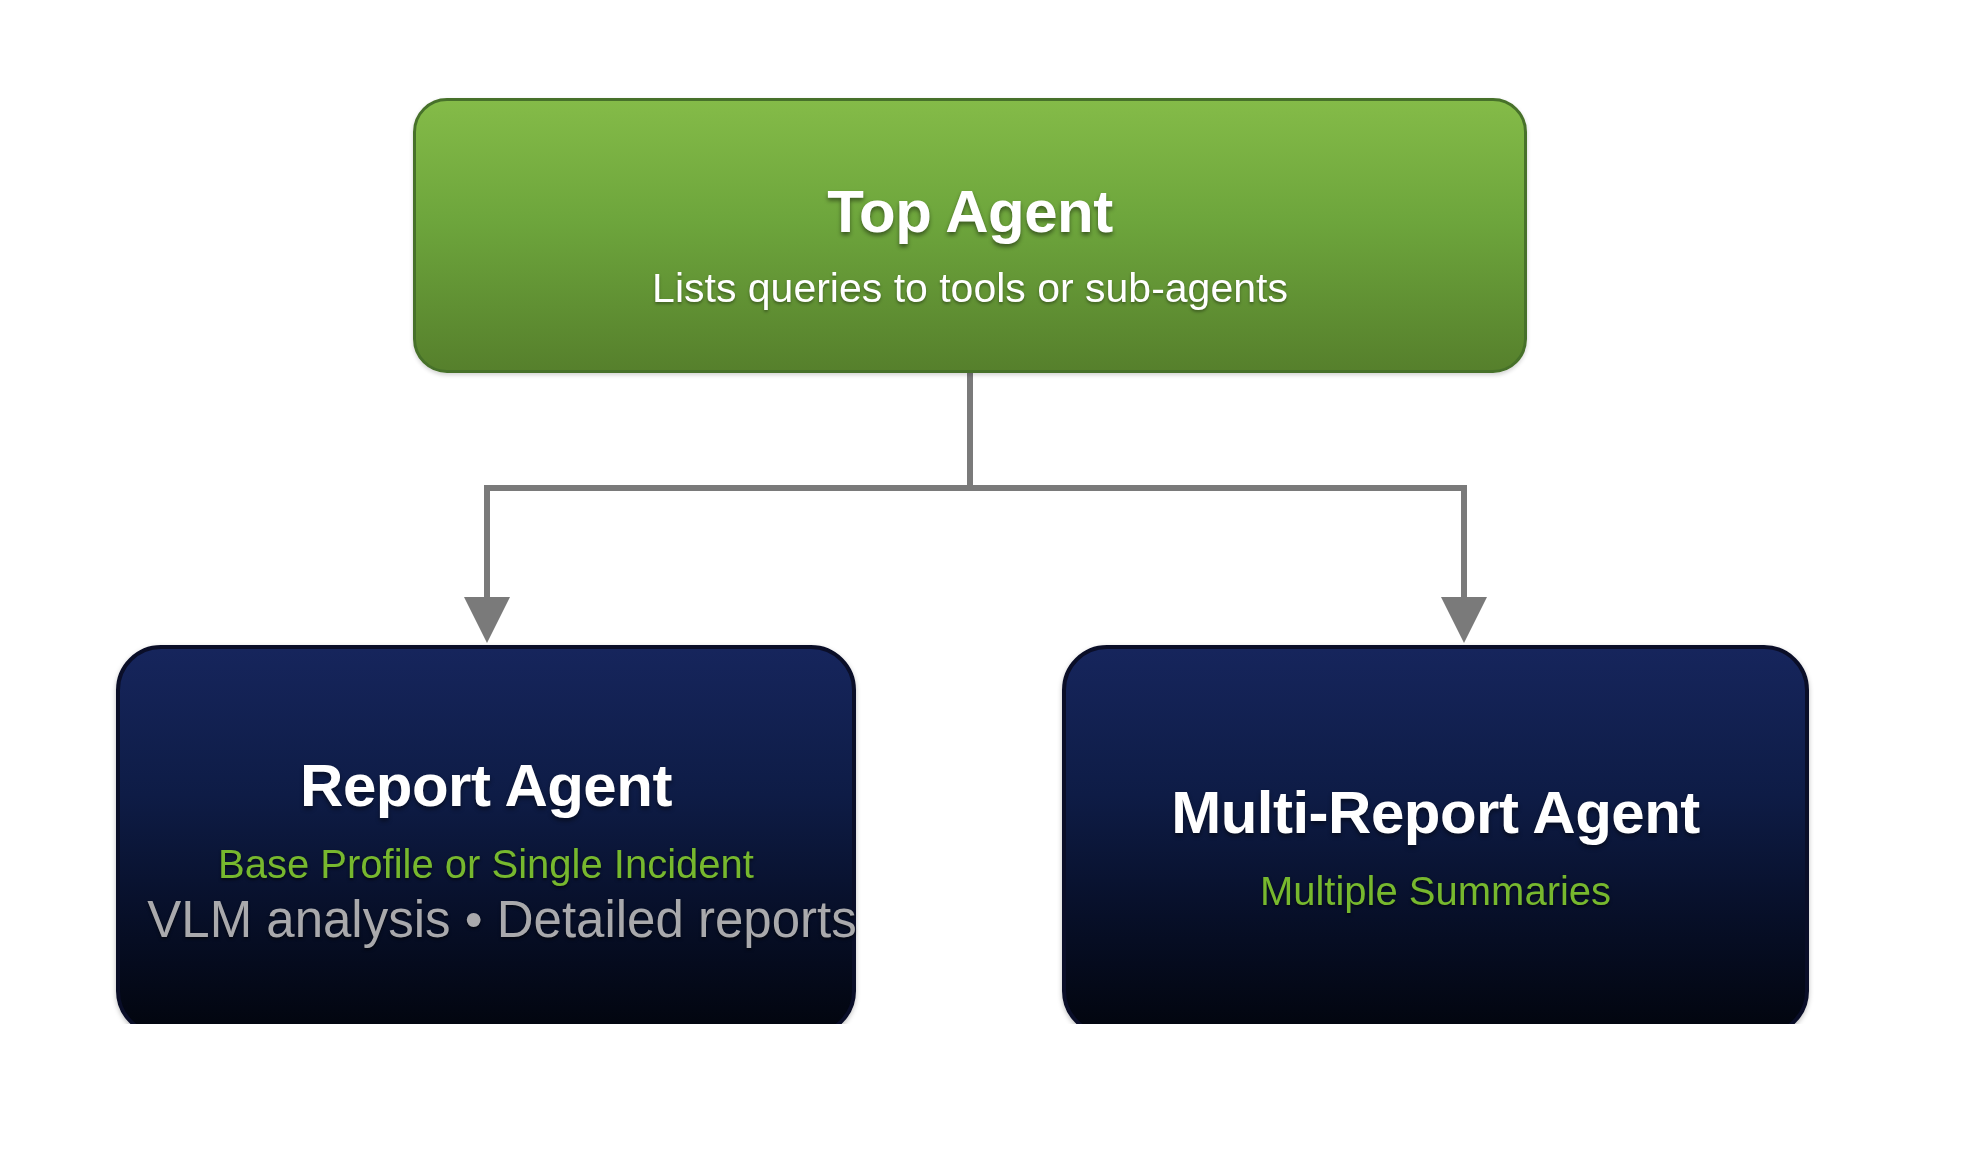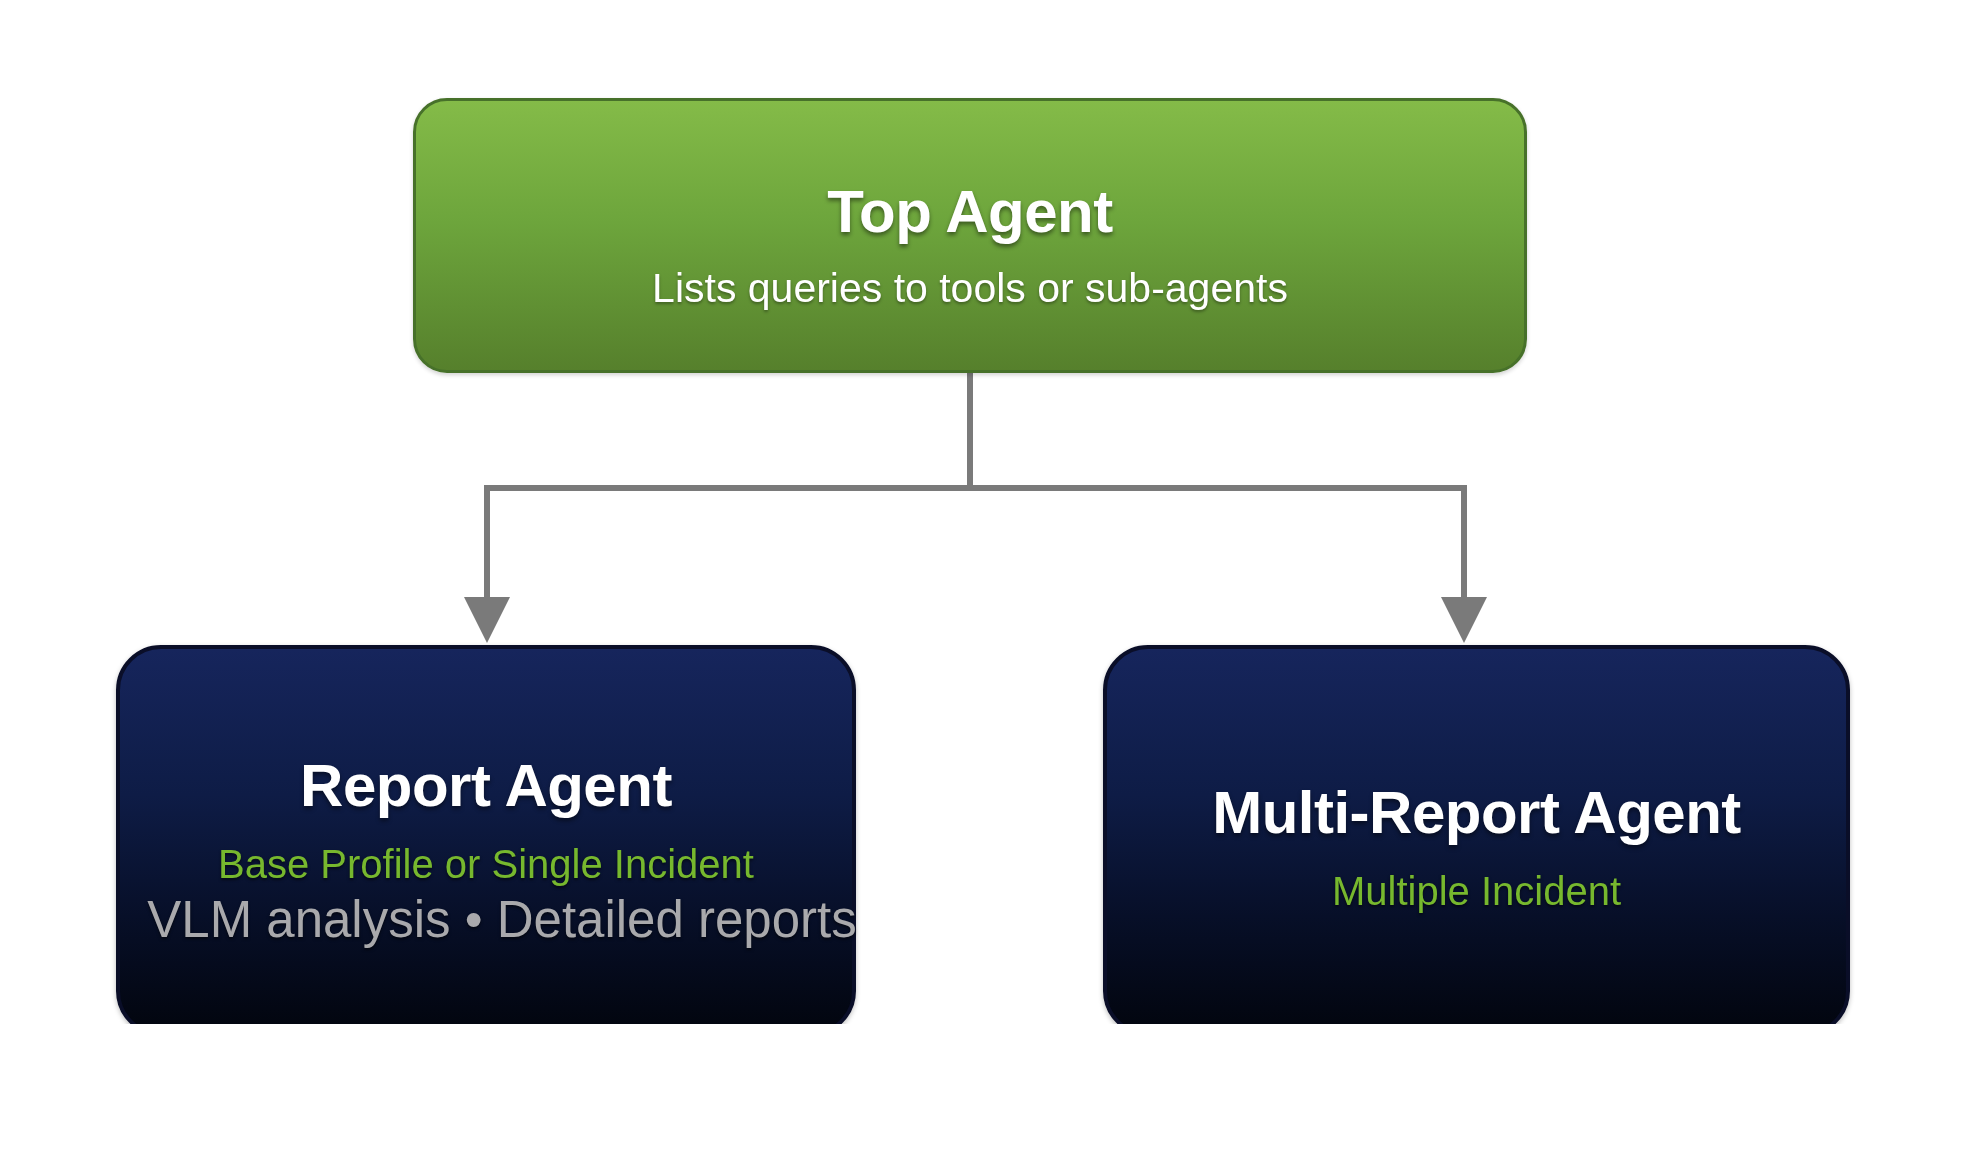--- a/index.html
+++ b/index.html
@@ -55,21 +55,21 @@
     top: 645px;
     height: 391px;
     border-radius: 45px;
     border: 4px solid #0a0e28;
     background: linear-gradient(180deg, #16255c 0%, #0e1c46 38%, #070f28 70%, #02050e 100%);
     gap: 9px;
     padding-top: 14px;
     box-shadow: 0 2px 5px rgba(0,0,0,0.25);
   }
   .node-left  { left: 116px;  width: 740px; }
-  .node-right { left: 1103px; width: 747px; }
+  .node-right { left: 1062px; width: 747px; }
   .node-title {
     font-size: 60px;
     line-height: 70px;
     font-weight: 700;
     letter-spacing: -0.5px;
     color: #ffffff;
     text-shadow: 0 3px 4px rgba(0,0,0,0.45);
     white-space: nowrap;
   }
   .node-subtitle-white {
@@ -117,16 +117,16 @@
   </div>
 
   <div class="node node-sub node-left">
     <div class="node-title">Report Agent</div>
     <div class="node-subtitle-green">Base Profile or Single Incident</div>
     <div class="node-details">VLM analysis • Detailed reports</div>
   </div>
 
   <div class="node node-sub node-right">
     <div class="node-title">Multi-Report Agent</div>
-    <div class="node-subtitle-green">Multiple Incident</div>
+    <div class="node-subtitle-green">Multiple Summaries</div>
   </div>
 
 </div>
 
 </body></html>

